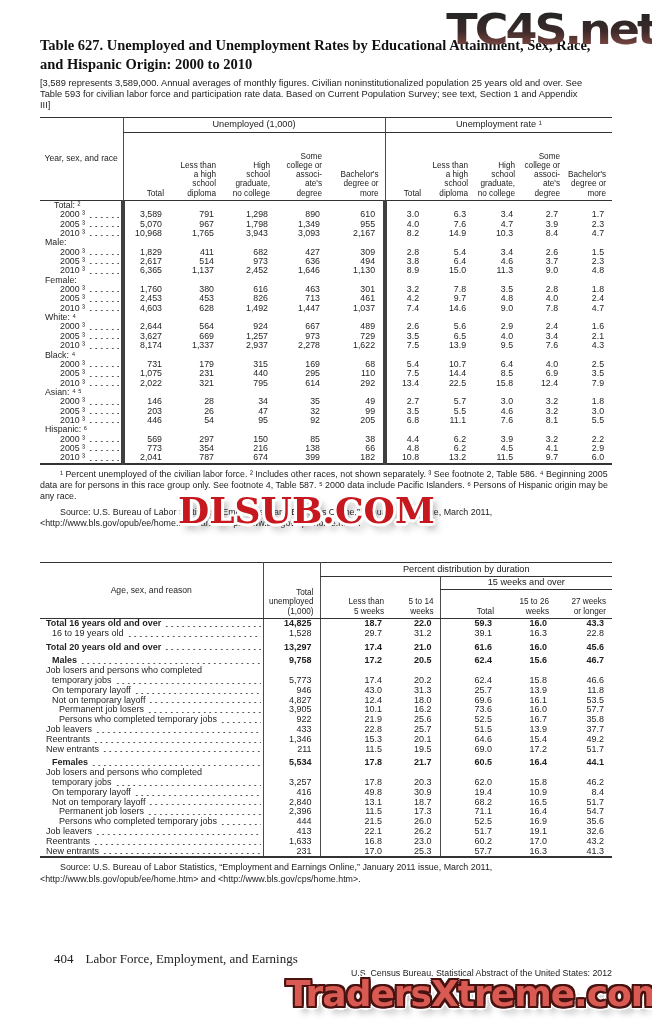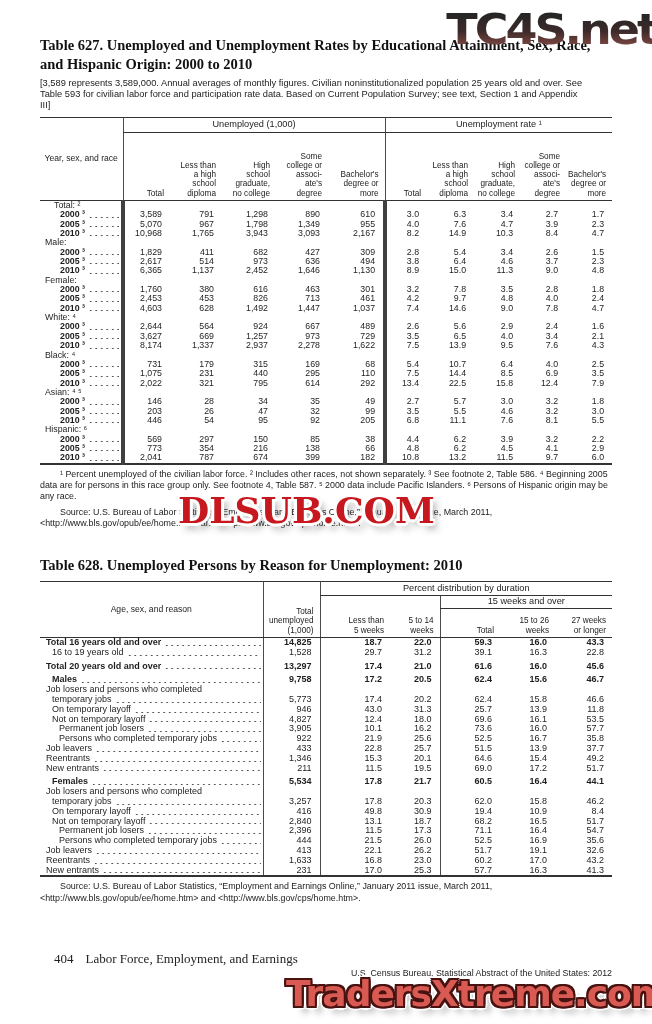--- a/index.html
+++ b/index.html
@@ -34,21 +34,21 @@
   .dt td{padding:0;vertical-align:bottom;}
   .dt td.num{text-align:right;padding-right:8px;white-space:nowrap;}
   .dt td.lbl{overflow:hidden;}
   .lw{display:flex;align-items:baseline;}
   .lt{white-space:pre;}
   .ldr{flex:1 1 auto;min-width:4px;height:3px;align-self:flex-end;margin:0 2px 1px 3px;
        background-image:radial-gradient(circle,#555 0.9px,rgba(0,0,0,0) 1.1px);
        background-size:5.5px 3px;background-repeat:repeat-x;background-position:left bottom;}
   tr.b{font-weight:bold;}
   tr.sp td{padding-top:4px;margin-top:24px;}
-  .t627 .ind0{padding-left:5px;}  .t627 .ind1{padding-left:14px;} .t627 .ind2{padding-left:20px;font-weight:bold;}
+  .t627 .ind0{padding-left:5px;}  .t627 .ind1{padding-left:14px;} .t627 .ind2{padding-left:20px;}
   .t628 .ind0{padding-left:6px;}  .t628 .ind1{padding-left:12px;} .t628 .ind2{padding-left:19px;}
   
   .fnote{font-size:8.9px;line-height:11.3px;margin:4px 0 0 0;width:572px;text-indent:20px;color:#222;}
   .fnote.fn{margin-top:4px;}
   
   .pfoot{position:absolute;left:40px;top:951px;width:572px;
          font-family:"Liberation Serif",serif;font-size:13px;color:#222;}
   .pnum{margin-left:14px;margin-right:12px;}
   .imprint{position:absolute;right:0;top:17px;font-family:"Liberation Sans",sans-serif;
            font-size:8.8px;color:#222;}
@@ -638,21 +638,20 @@
           </tr>
         </tbody>
     </table>
     <p class="fnote fn">¹ Percent unemployed of the civilian labor force. ² Includes other races, not shown separately. ³ See footnote 2, Table 586. ⁴ Beginning 2005 data are for persons in this race group only. See footnote 4, Table 587. ⁵ 2000 data include Pacific Islanders. ⁶ Persons of Hispanic origin may be any race.</p>
     <p class="fnote">Source: U.S. Bureau of Labor Statistics, “Employment and Earnings Online,” January 2011 issue, March 2011, &lt;http://www.bls.gov/opub/ee/home.htm&gt; and &lt;http://www.bls.gov/cps/home.htm&gt;.</p>
   </section>
 
   <div class="wm wm-mid">DLSUB.COM</div>
 
   <section class="block b628">
-    <h1 class="ttitle">Table 628. Unemployed Persons by Reason for Unemployment: 2010</h1>
     <table class="dt t628">
       <colgroup>
         <col style="width:223px">
           <col style="width:57px">
           <col style="width:70px">
           <col style="width:50px">
         <col style="width:60px">
           <col style="width:55px">
           <col style="width:57px">
       </colgroup>

